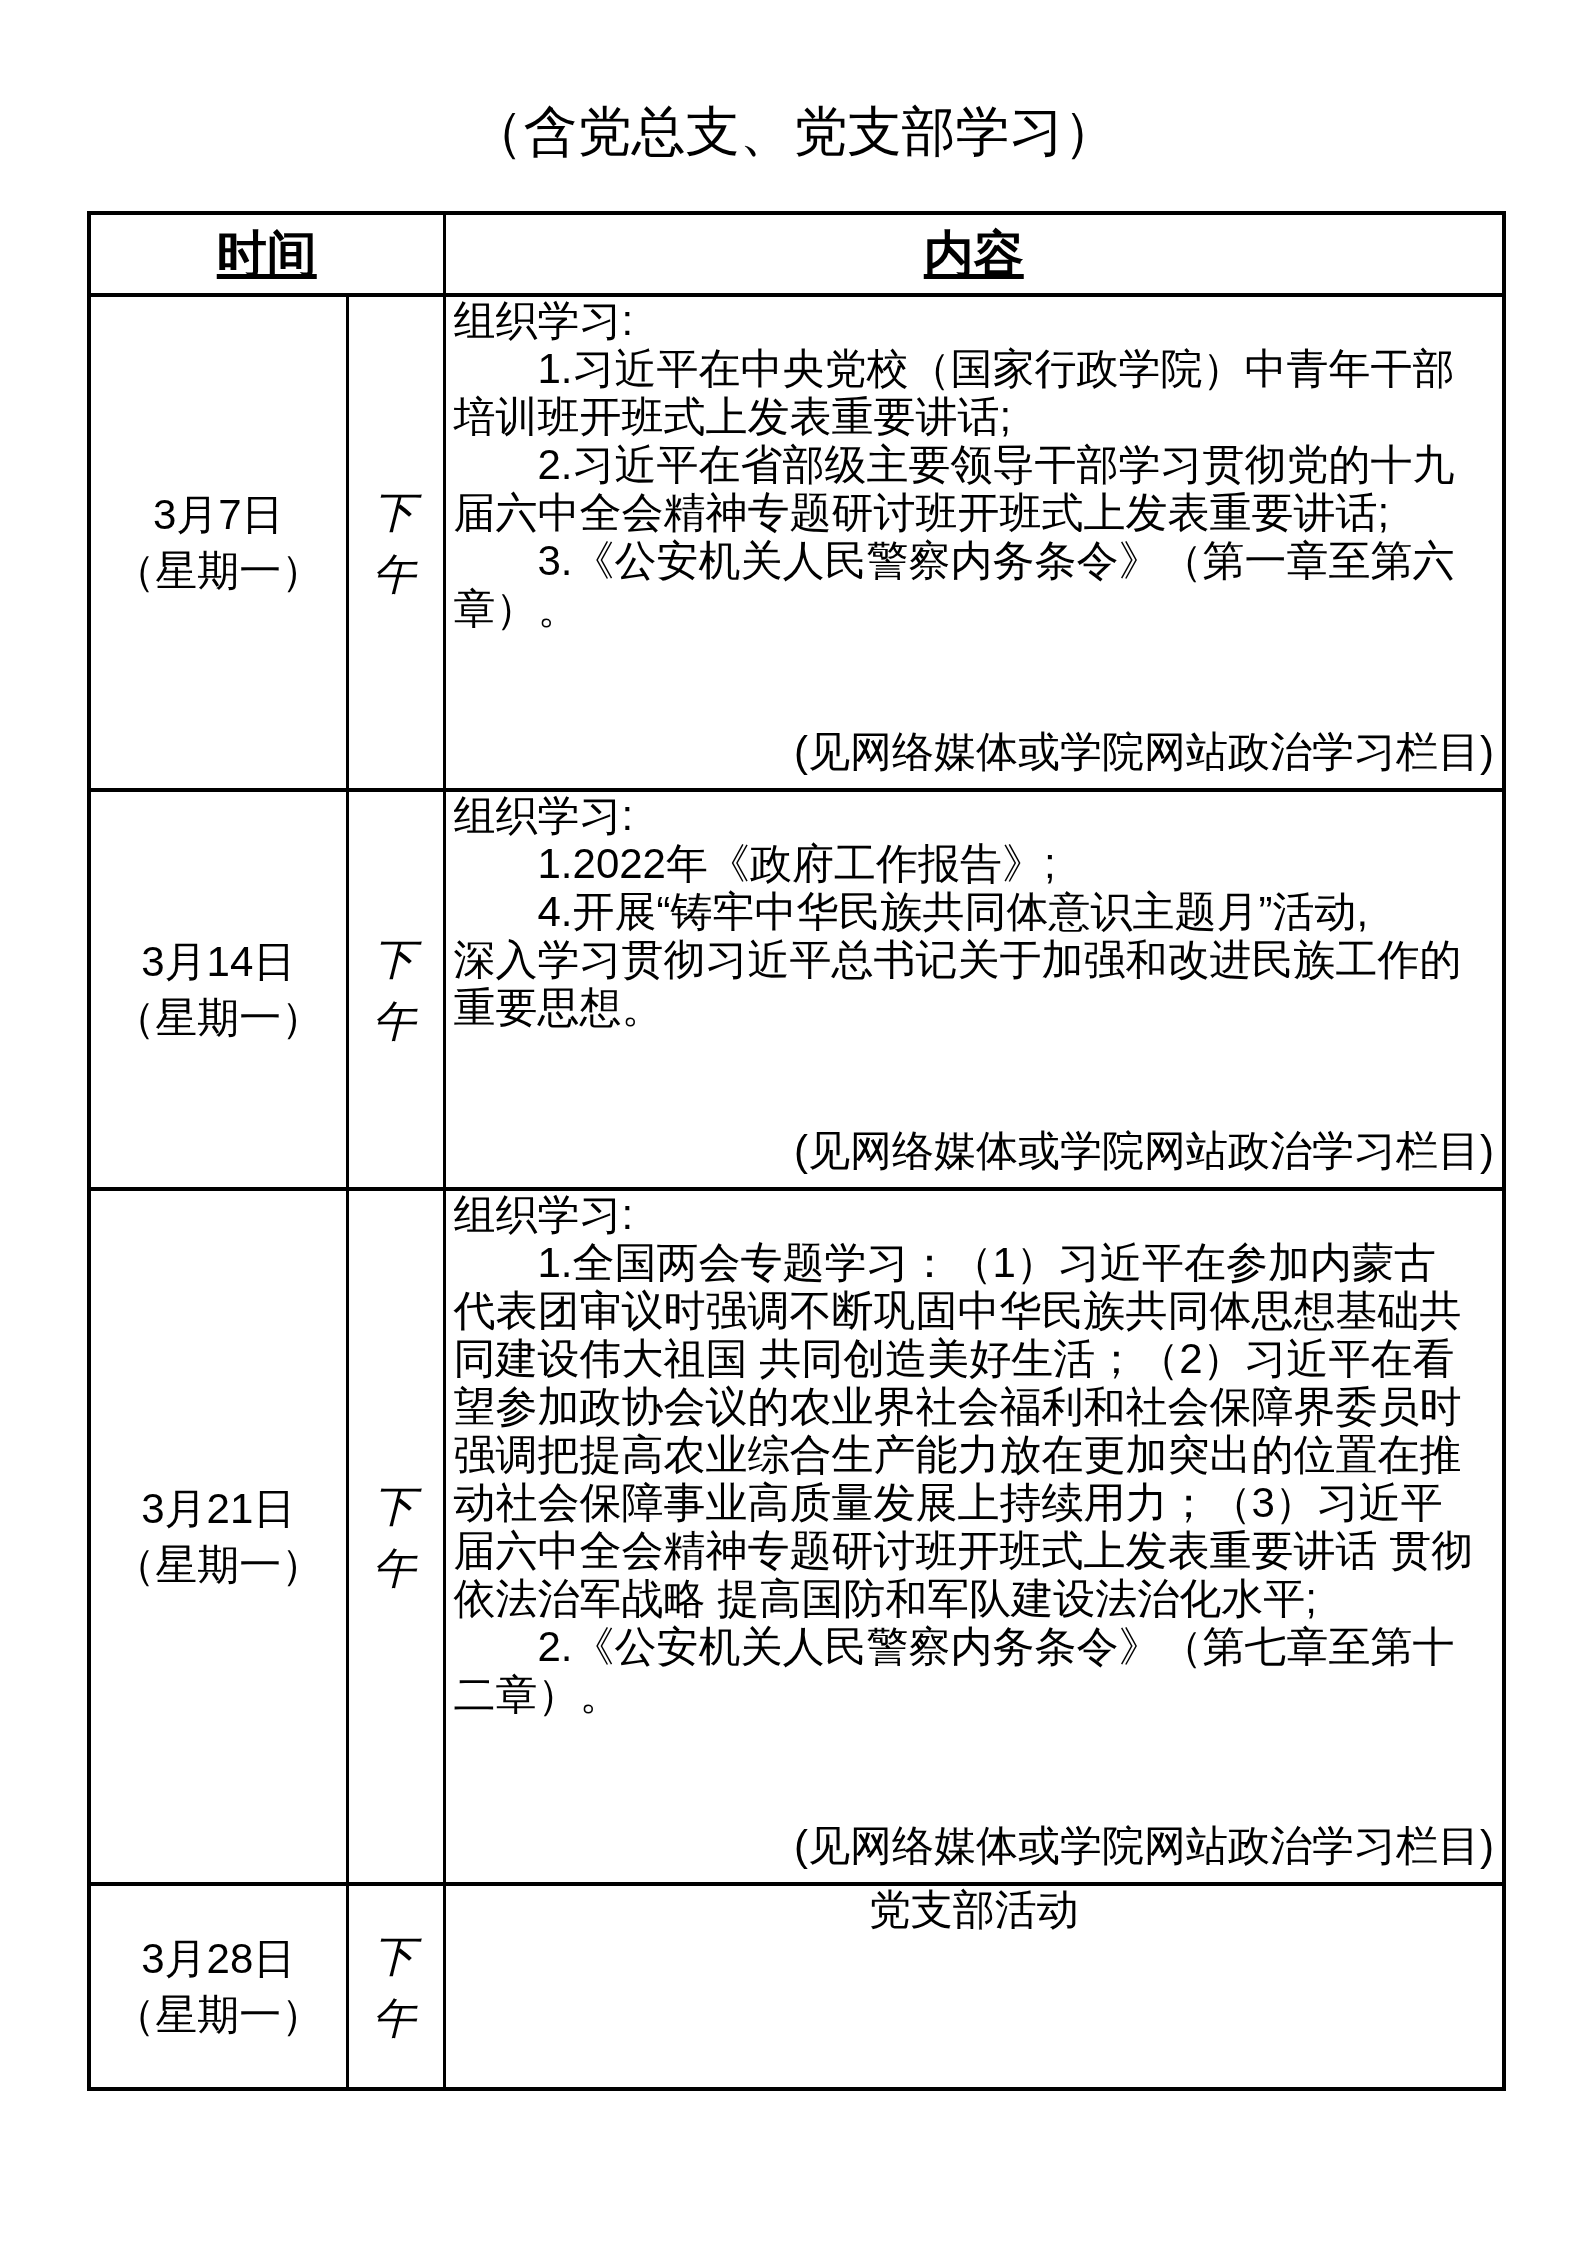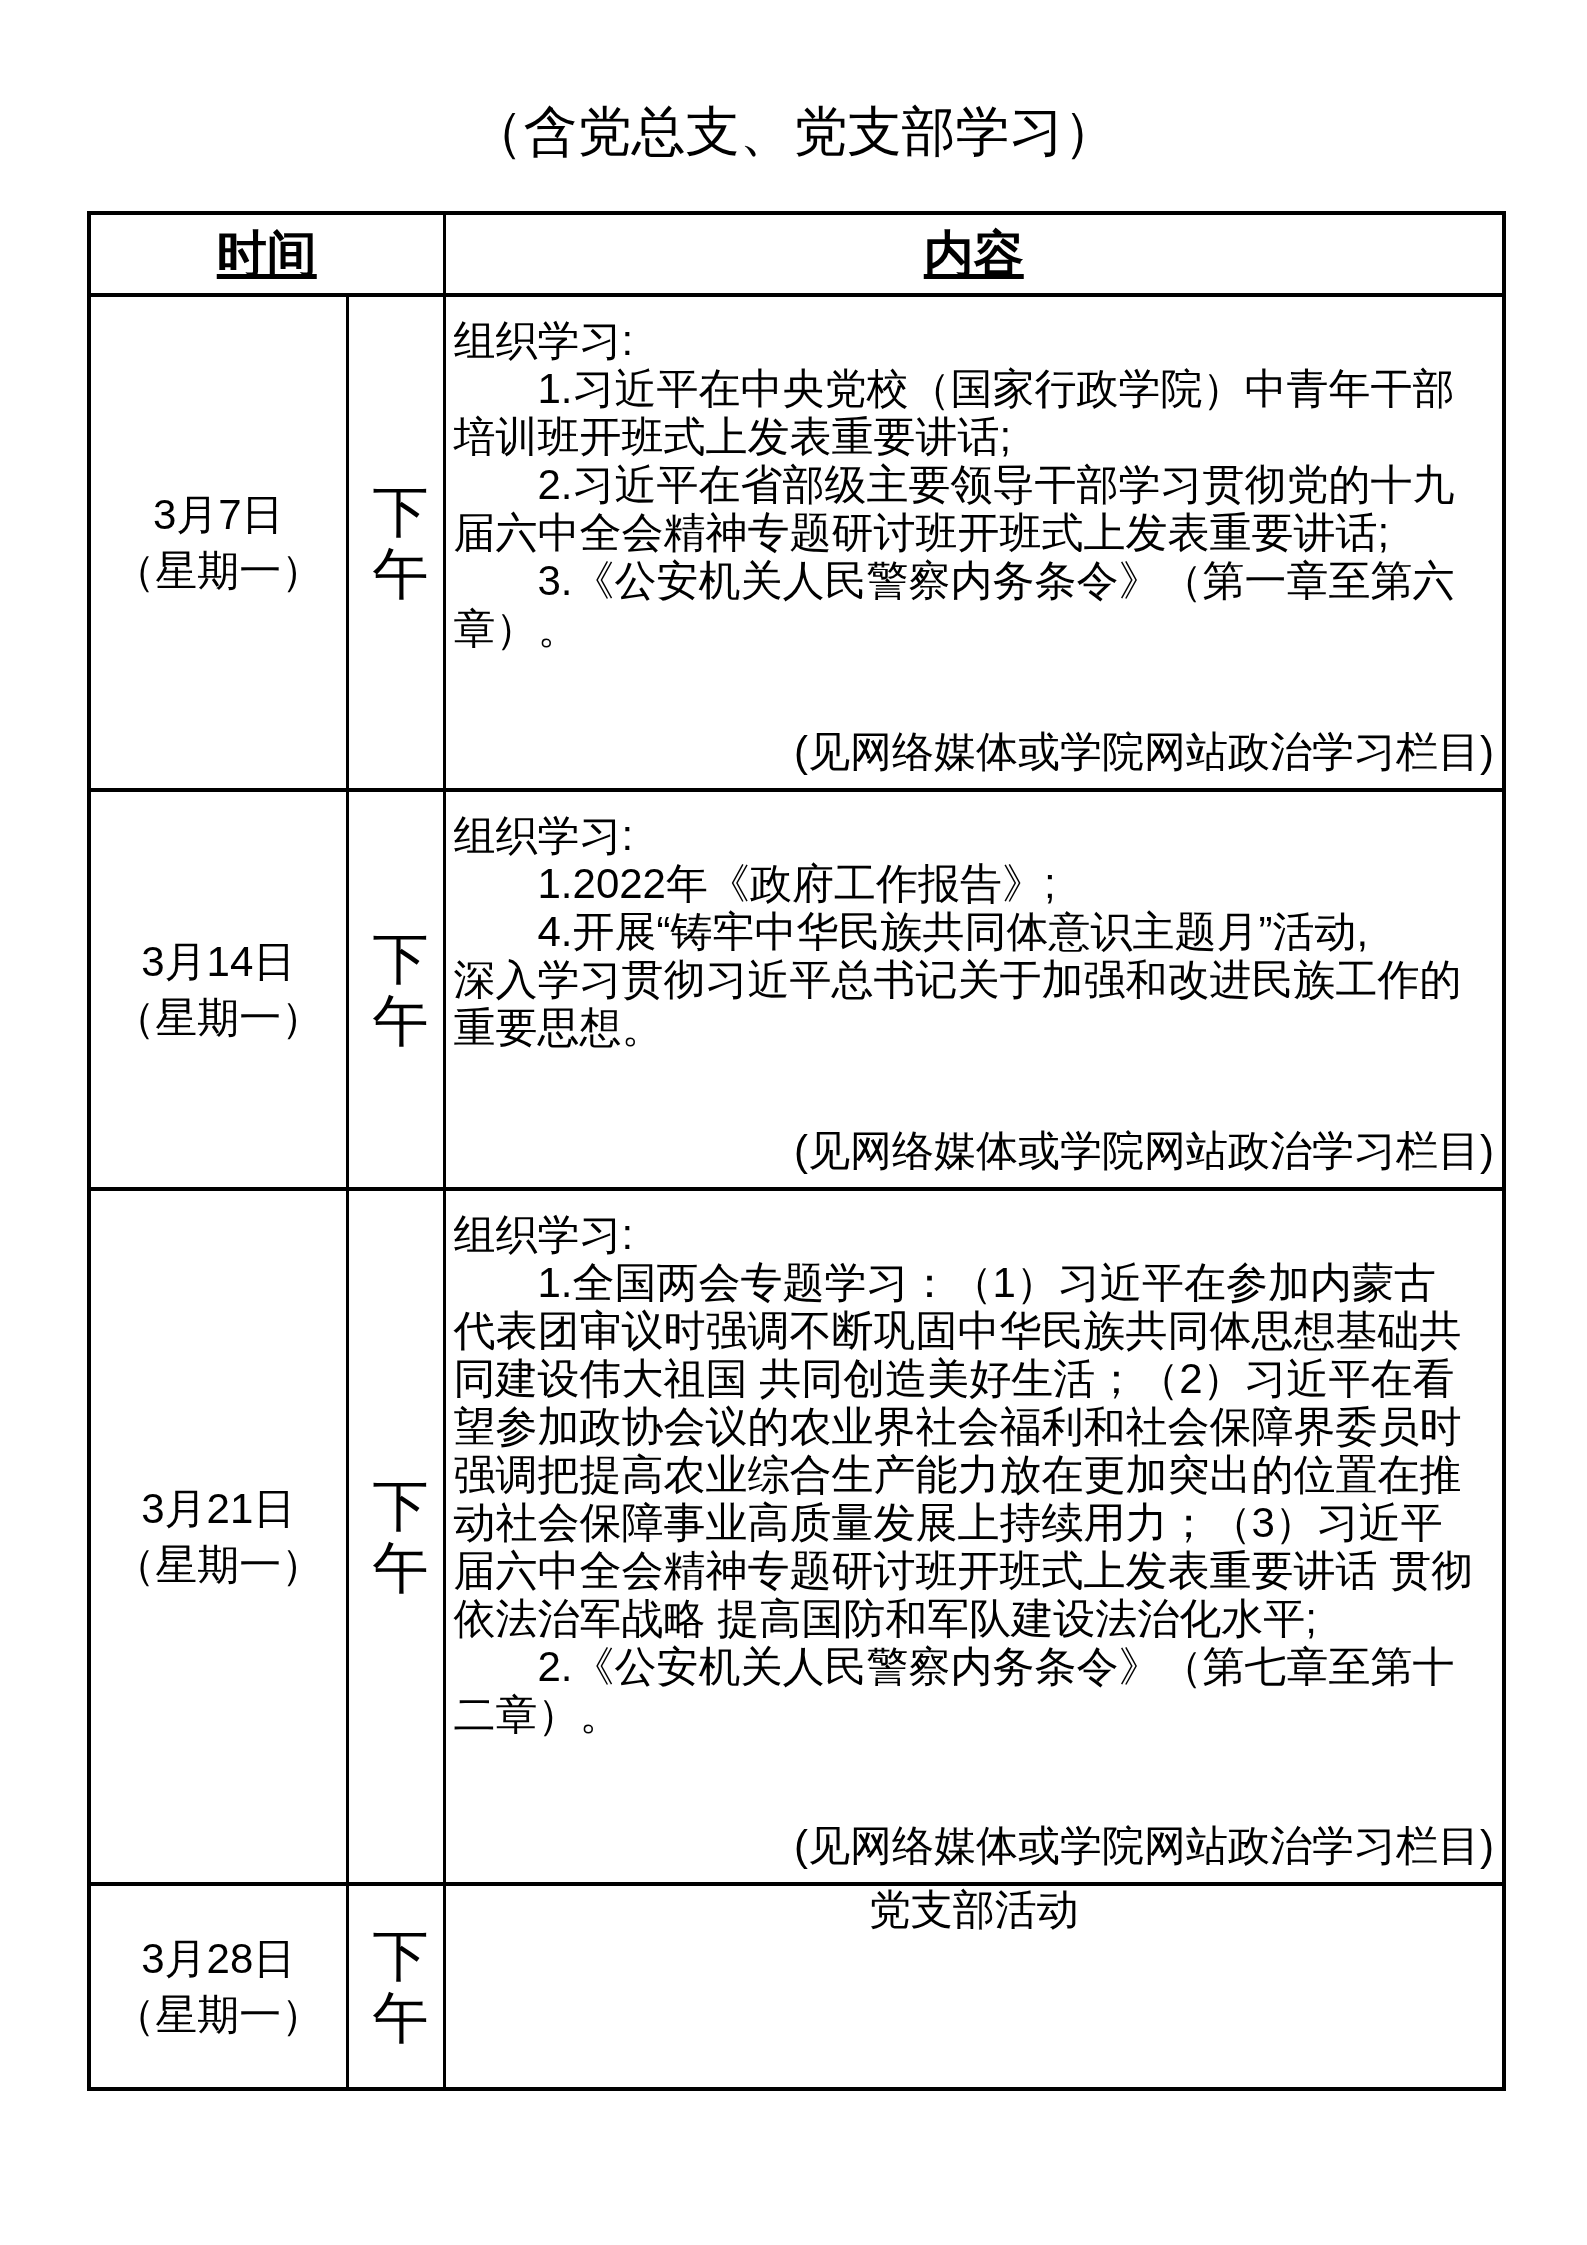--- a/index.html
+++ b/index.html
@@ -56,29 +56,29 @@
     line-height:1.1;
     text-decoration:underline;
   }
 
   .date-cell{text-align:center;}
   .date-line{font-size:42px;line-height:56px;white-space:nowrap;}
 
   .period-cell{text-align:center;}
   .period{
     width:46px;margin:0 auto;
-    font-size:56px;line-height:62px;
-    word-break:break-all;text-align:left;
+    font-size:43px;line-height:62px;
+    word-break:break-all;text-align:left;font-style:italic;
   }
 
   .content-cell{vertical-align:top;}
   .cell-inner{
     height:100%;box-sizing:border-box;
     display:flex;flex-direction:column;justify-content:space-between;
-    padding:20px 6px 12px 8px;
+    padding:0 6px 12px 8px;
   }
   .lines .line{
     font-size:42px;line-height:48px;white-space:nowrap;
   }
   .note{
     font-size:42px;line-height:48px;white-space:nowrap;
     text-align:right;padding-right:2px;
   }
   .center-cell{text-align:center;}
   .activity{font-size:42px;line-height:48px;}

